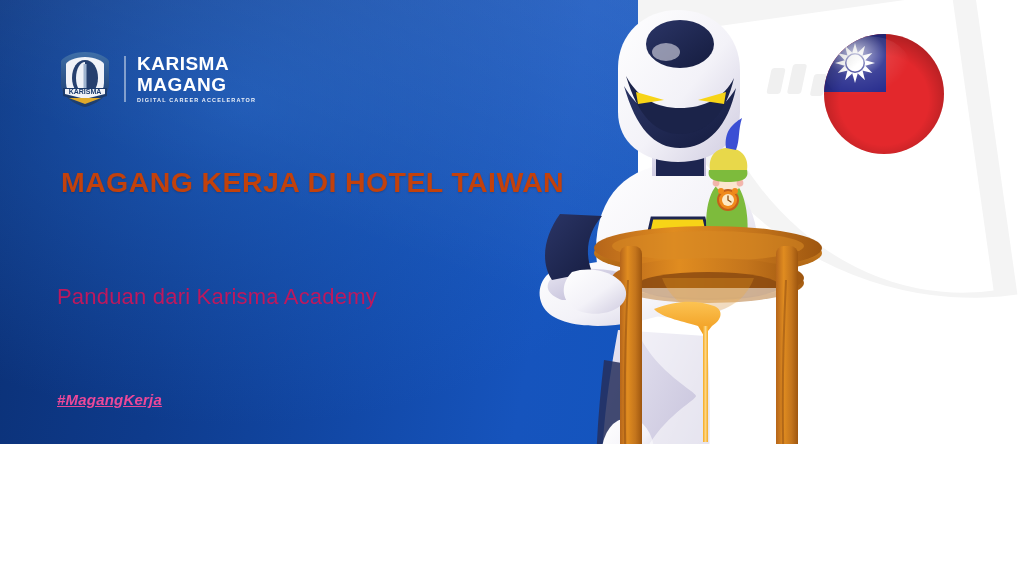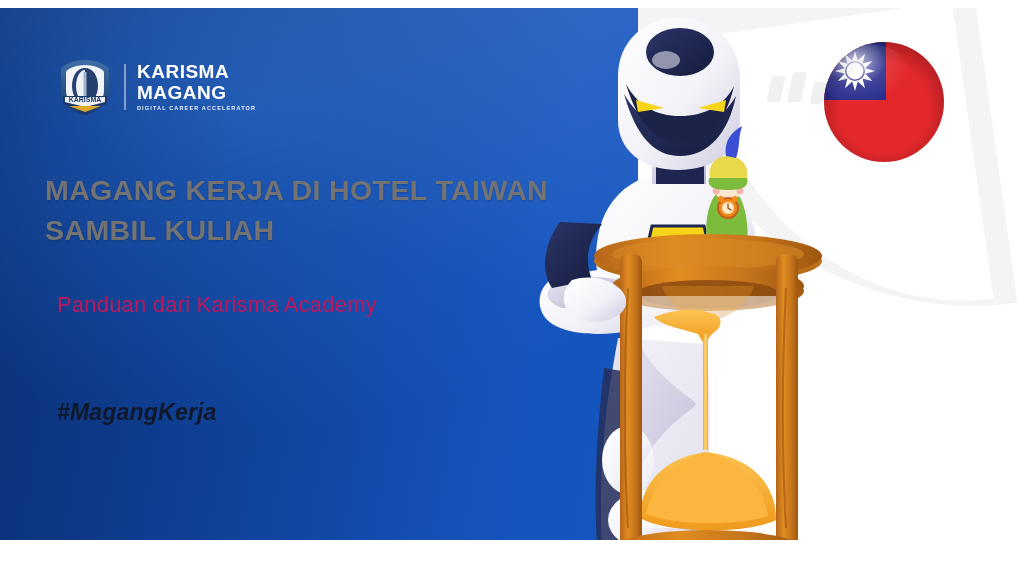--- a/index.html
+++ b/index.html
@@ -4,24 +4,23 @@
 <style>
   * { margin:0; padding:0; box-sizing:border-box; }
   html,body { width:1024px; height:576px; overflow:hidden; }
   body {
     font-family:"Liberation Sans", sans-serif;
     background:#ffffff;
     position:relative;
   }
   .slide {
     position:absolute; inset:0;
-    width:1024px; height:532px;
+    width:1024px; height:444px;
     overflow:hidden;
     background:#ffffff;
-    margin-top:8px;
   }
 
   
   .white-panel {
     position:absolute; top:0; right:0;
     width:430px; height:576px;
     background:#ffffff;
   }
   .wm { position:absolute; background:#f1f1f1; }
   .wm-swoosh1 {
@@ -90,37 +89,37 @@
     font-size:19px;
   }
   .logo-l2 { margin-top:2px; }
   .logo-tag {
     color:#ffffff; font-size:5.5px; letter-spacing:1.15px;
     margin-top:4px; opacity:.92; font-weight:bold;
   }
 
   
   .headline {
-    position:absolute; top:162px; left:45px;
+    position:absolute; top:162px; left:61px;
     width:520px;
-    color:#737373;
+    color:#c2410c;
     font-size:28.5px; font-weight:bold;
     letter-spacing:.4px; line-height:1.42;
     z-index:40;
     text-shadow:0 1px 2px rgba(0,0,0,.18);
   }
   .subtitle {
     position:absolute; top:283px; left:57px;
     color:#be185d; font-size:22px; line-height:1.3;
     letter-spacing:.2px; z-index:40;
   }
   .hashtag {
     position:absolute; top:391px; left:57px;
-    color:#0f172a; font-size:23px; font-weight:bold;
-    font-style:italic; letter-spacing:.2px; z-index:40;
+    color:#ec4899; font-size:15px; font-weight:bold;
+    font-style:italic; letter-spacing:.2px; z-index:40;text-decoration:underline;
   }
 
   
   .art {
     position:absolute; top:0; left:500px;
     width:400px; height:576px;
     z-index:30;
   }
   .flag-badge {
     position:absolute; top:30px; left:820px;
@@ -359,20 +358,19 @@
     <div class="logo-divider"></div>
     <div class="logo-text">
       <span class="logo-l1">KARISMA</span>
       <span class="logo-l2">MAGANG</span>
       <span class="logo-tag">DIGITAL CAREER ACCELERATOR</span>
     </div>
   </div>
 
   <h1 class="headline">
     <span style="display: block;">MAGANG KERJA DI HOTEL TAIWAN</span>
-    <span style="display: block;">SAMBIL KULIAH</span>
   </h1>
 
   <p class="subtitle">Panduan dari Karisma Academy</p>
 
   <p class="hashtag">#MagangKerja</p>
 
 </div>
 
 </body></html>

